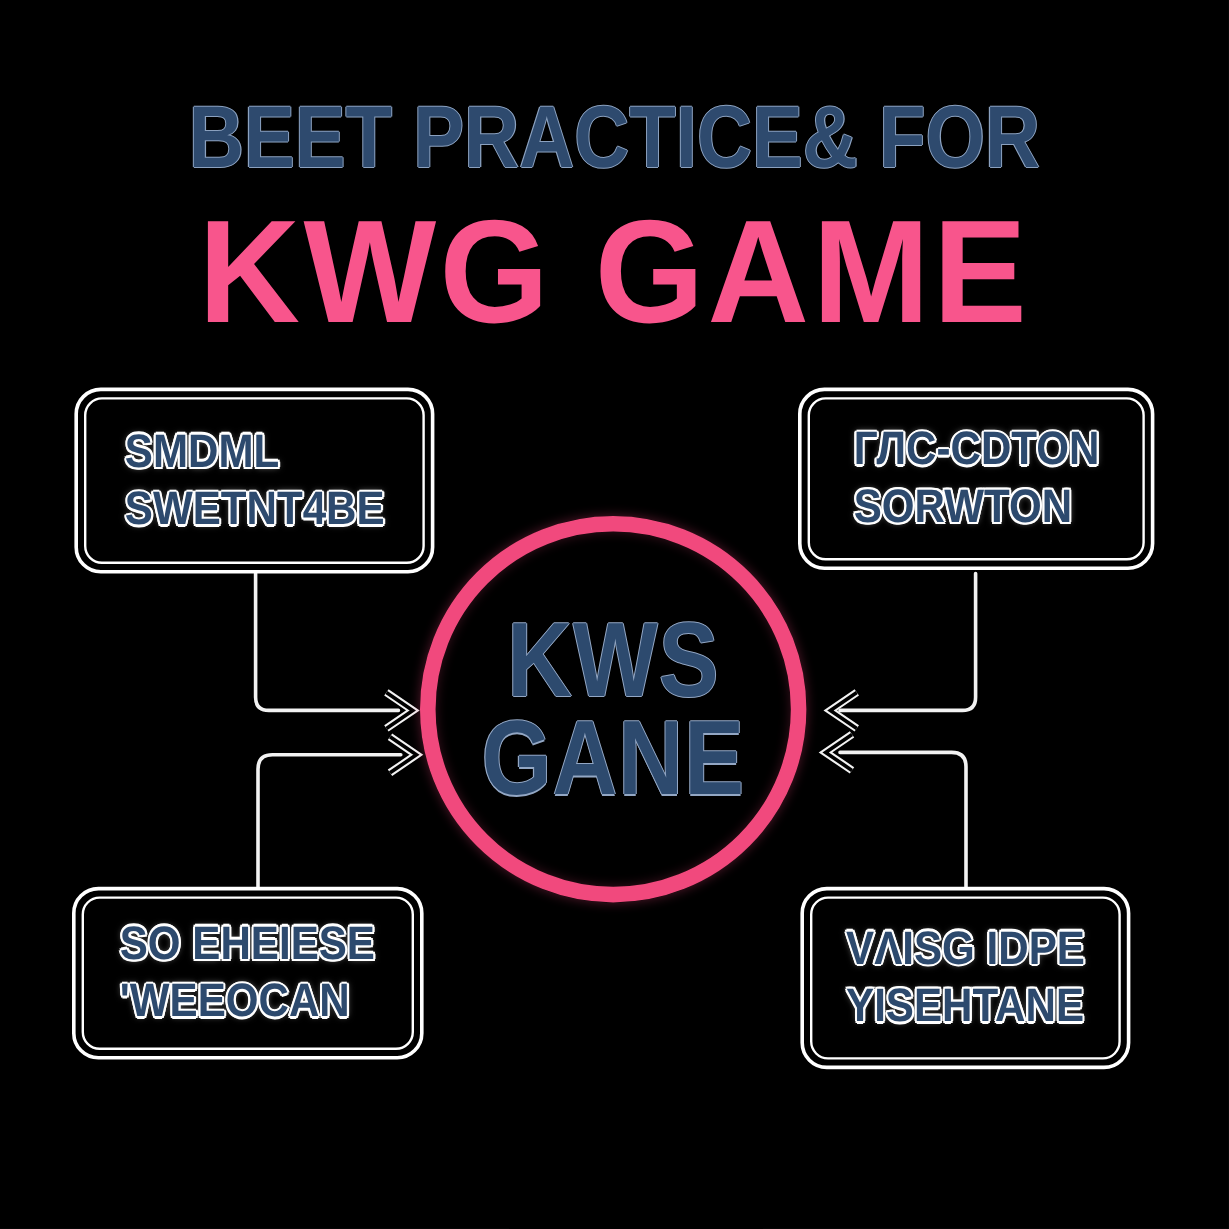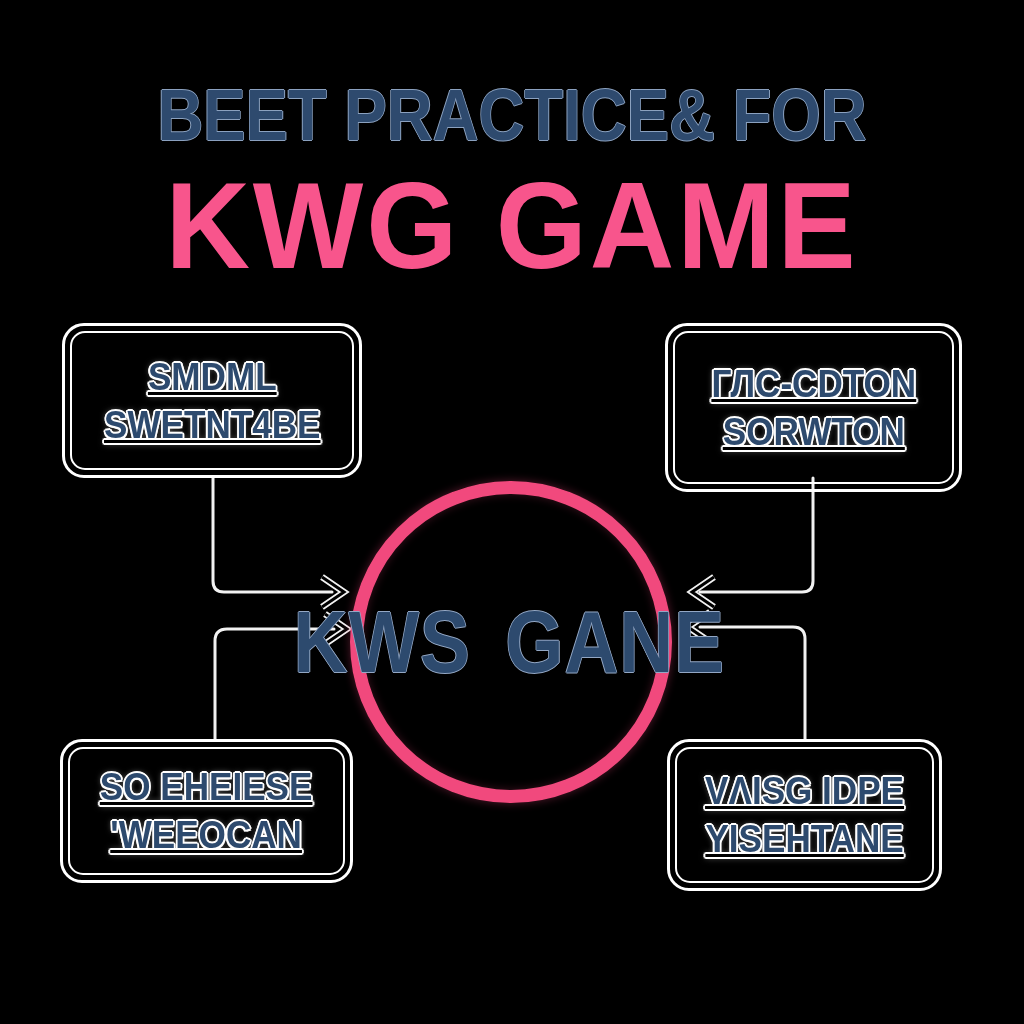--- a/index.html
+++ b/index.html
@@ -45,22 +45,21 @@
     transform:scaleX(0.96);
     transform-origin:center;
     white-space:nowrap;
   }
   
   .node-box{
     position:absolute;
     border:3px solid #fff;
     border-radius:22px;
     display:flex;align-items:center;justify-content:center;
-    text-align:center;
-    text-decoration:underline;
+    text-align:left;
   }
   .node-box::before{
     content:"";
     position:absolute;inset:5px;
     border:2px solid #fff;
     border-radius:15px;
     pointer-events:none;
   }
   .node-label{
     font-weight:bold;
@@ -70,31 +69,31 @@
     transform:scaleX(0.9);
     transform-origin:center;
     white-space:nowrap;
     text-shadow:
       2px 0 0 #fff,-2px 0 0 #fff,0 2px 0 #fff,0 -2px 0 #fff,
       1.5px 1.5px 0 #fff,-1.5px 1.5px 0 #fff,
       1.5px -1.5px 0 #fff,-1.5px -1.5px 0 #fff,
       0 0 7px rgba(255,255,255,.55);
   }
   #box-top-left   {left:62px; top:323px; width:300px;height:155px;}
-  #box-top-right  {left:665px;top:323px; width:297px;height:169px;}
+  #box-top-right  {left:665px;top:323px; width:297px;height:152px;}
   #box-bottom-left{left:60px; top:739px; width:293px;height:144px;}
   #box-bottom-right{left:667px;top:739px;width:275px;height:152px;}
   
   .center-circle{
     position:absolute;
-    left:350px;top:481px;
+    left:350px;top:430px;
     width:322px;height:322px;
     border:13px solid var(--ring-pink);
     border-radius:50%;
-    display:flex;flex-direction:row;
+    display:flex;flex-direction:column;
     align-items:center;justify-content:center;
     box-shadow:0 0 10px rgba(241,73,125,.35), inset 0 0 10px rgba(241,73,125,.25);
   }
   .center-line{
     font-weight:bold;
     font-size:88px;
     line-height:0.93;
     color:var(--box-text);
     transform:scaleX(0.85);
     transform-origin:center;

